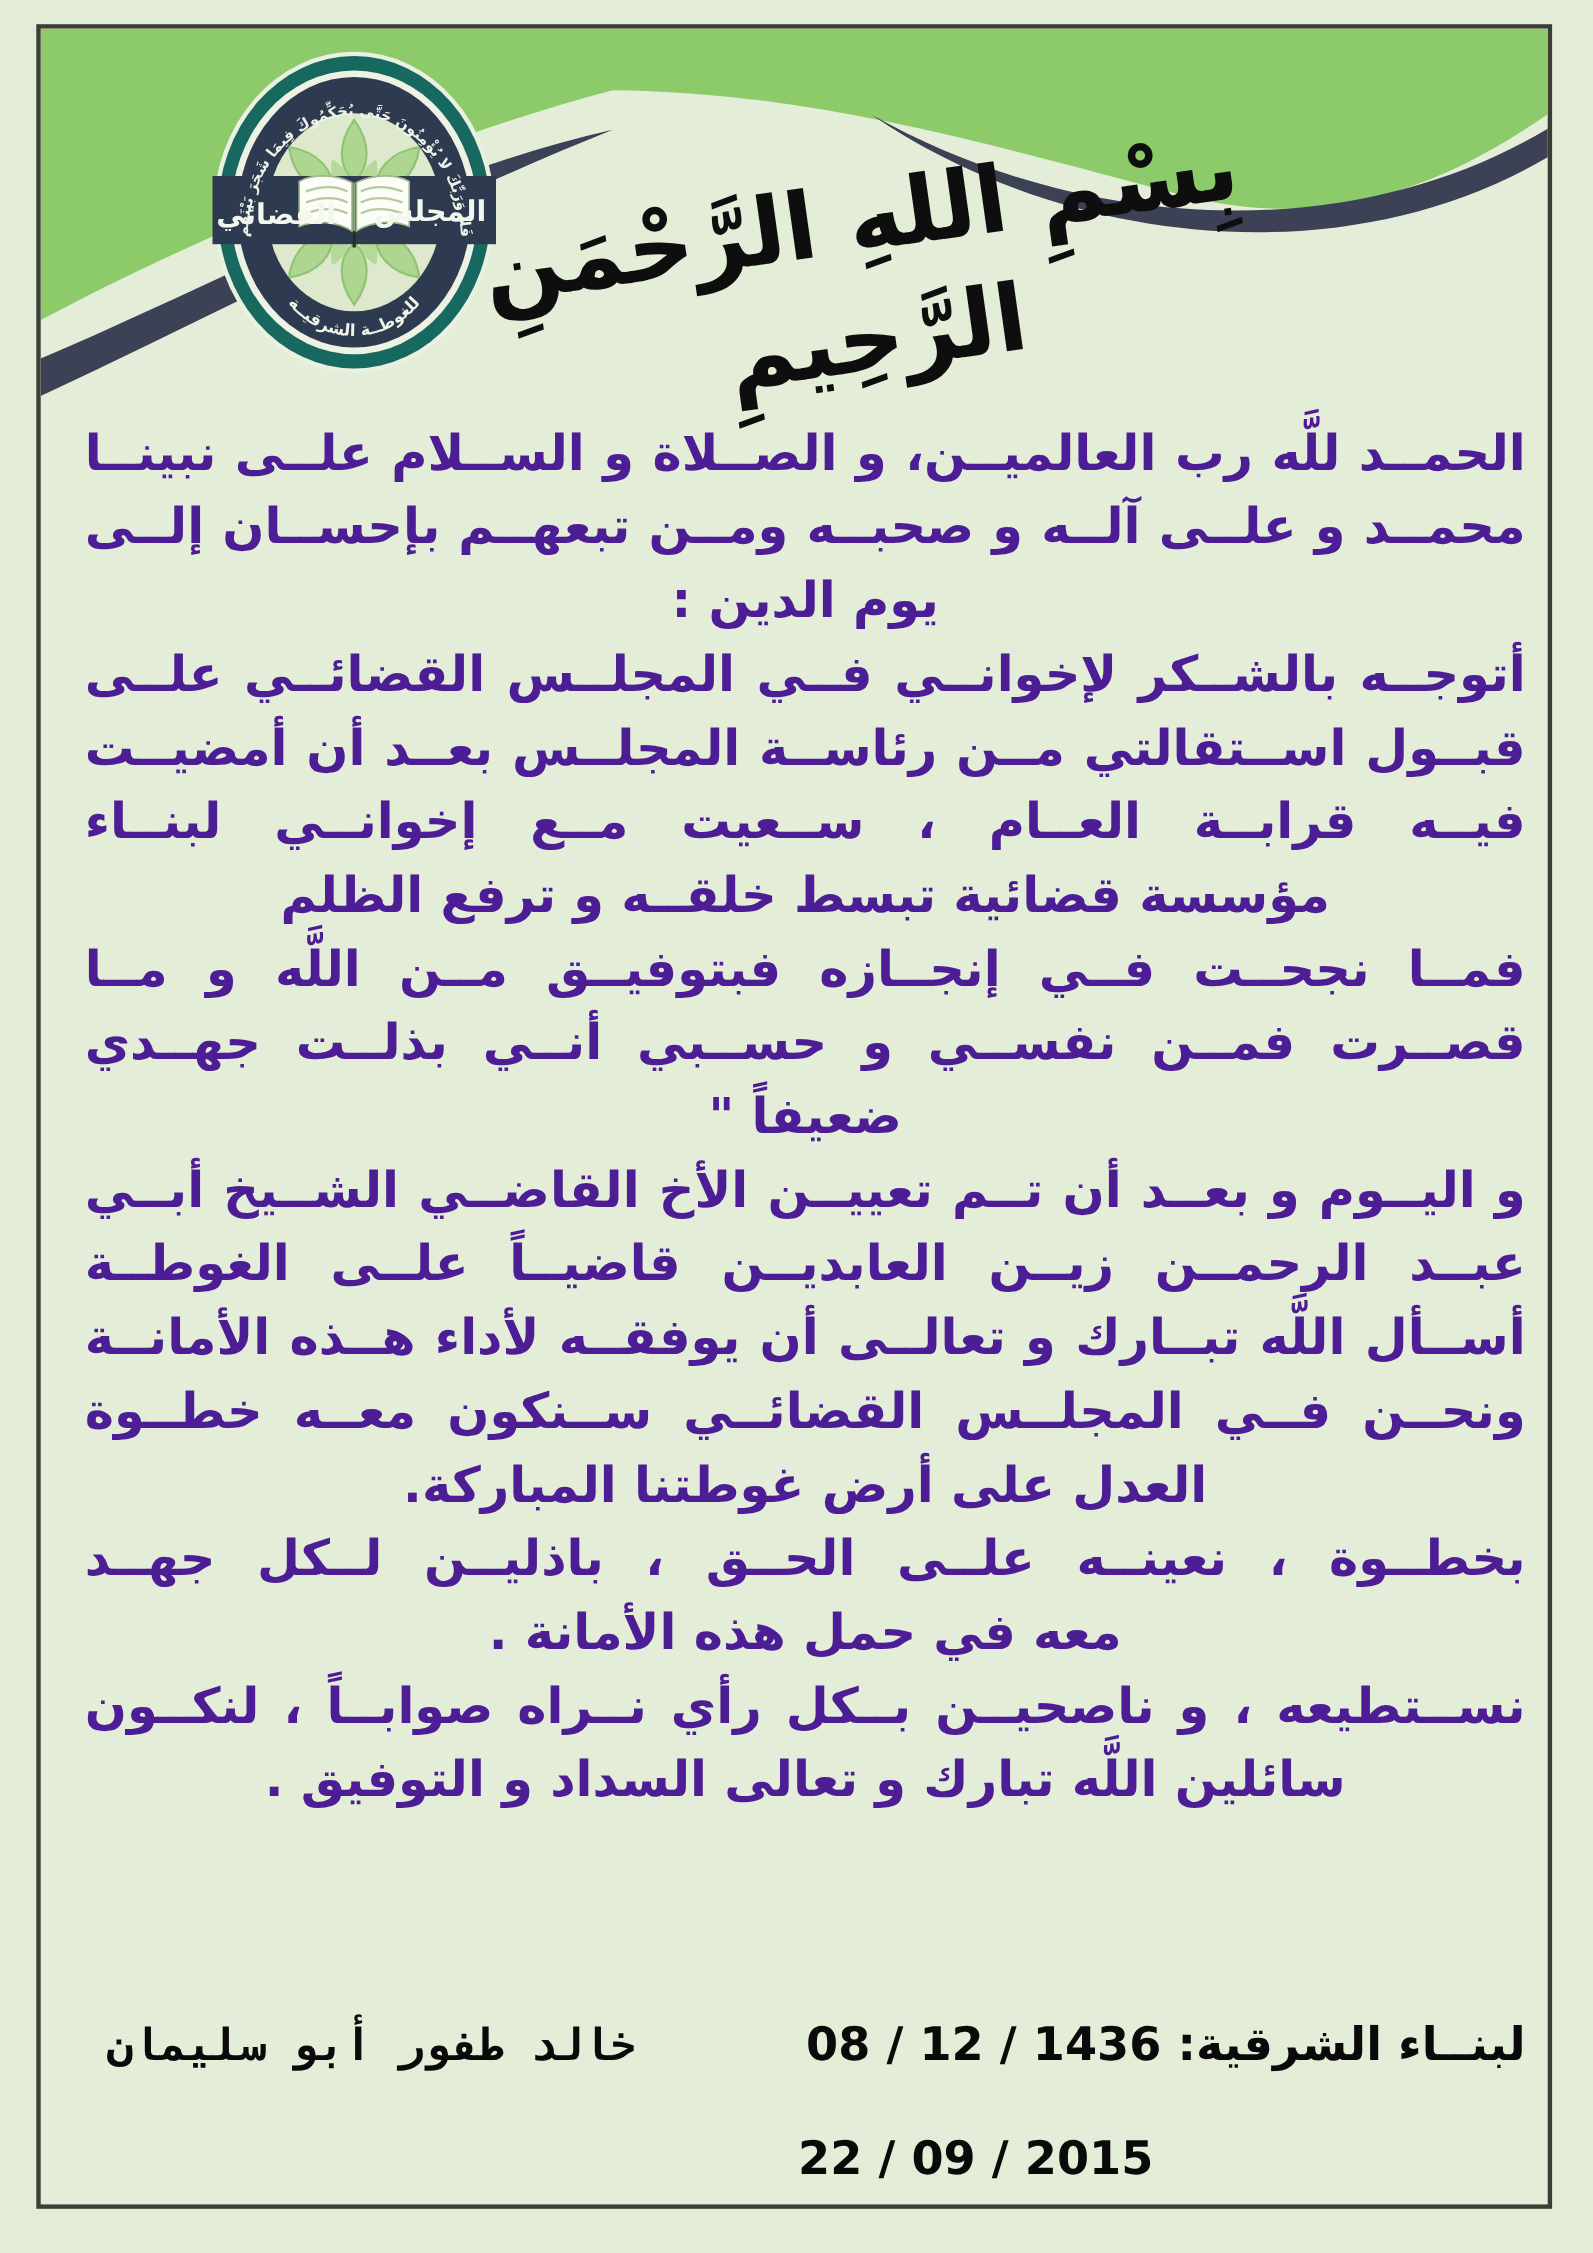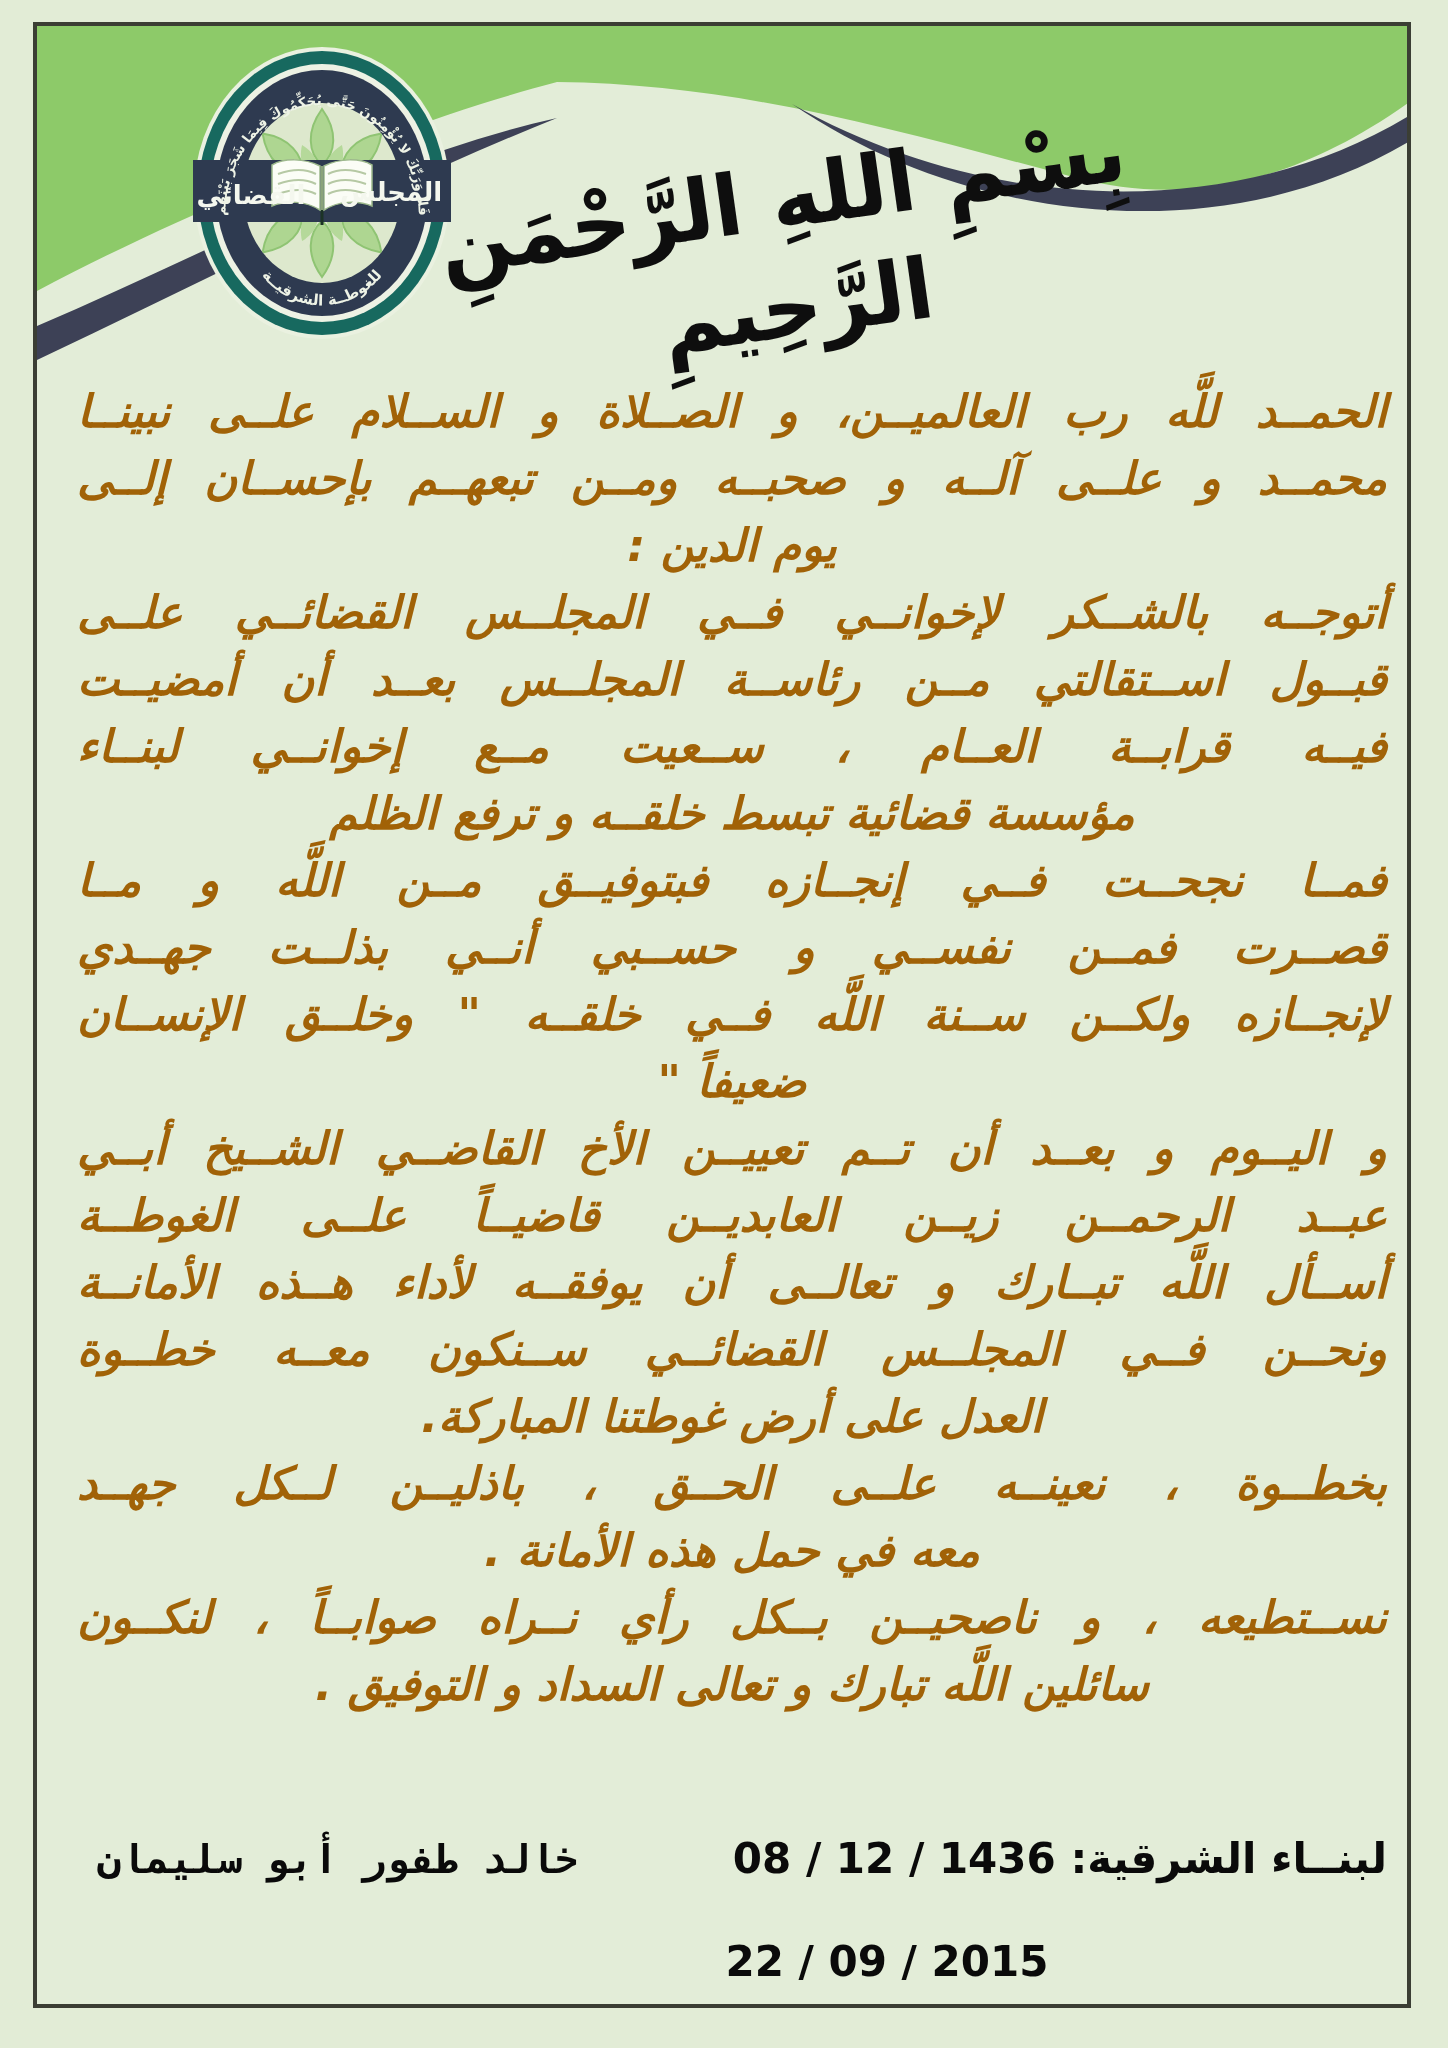--- a/index.html
+++ b/index.html
@@ -24,21 +24,21 @@
     transform:rotate(-8deg);
     line-height:1.3;
   }
   .logo{position:absolute;left:156px;top:20px;width:258px;height:294px;}
   .logo text{font-family:"DejaVu Sans",sans-serif;}
   .band-word{font-size:26px;font-weight:bold;fill:#f4f7ee;}
   .arc-text{font-size:13.5px;font-weight:bold;fill:#eef3e6;letter-spacing:1px;}
   .arc-text-bottom{font-size:15px;font-weight:bold;fill:#eef3e6;letter-spacing:1px;}
   .body-text{
     position:absolute;left:40px;right:20px;top:352px;
-    direction:rtl;color:#a16207;font-style:italic;
+    direction:rtl;color:#4c1d95;
   }
   .line{
     font-size:45px;font-weight:bold;line-height:67px;
     white-space:nowrap;
   }
   .align-justify{
     white-space:normal;
     text-align:justify;text-align-last:justify;
   }
   .align-right{text-align:center;}
@@ -139,21 +139,20 @@
   <div class="body-text">
       <div class="line align-justify">الحمــد للَّه رب العالميــن، و الصــلاة و الســلام علــى نبينــا</div>
       <div class="line align-justify">محمــد و علــى آلــه و صحبــه ومــن تبعهــم بإحســان إلــى</div>
       <div class="line align-right">يوم الدين :</div>
       <div class="line align-justify">أتوجــه بالشــكر لإخوانــي فــي المجلــس القضائــي علــى</div>
       <div class="line align-justify">قبــول اســتقالتي مــن رئاســة المجلــس بعــد أن أمضيــت</div>
       <div class="line align-justify">فيــه قرابــة العــام ، ســعيت مــع إخوانــي لبنــاء</div>
       <div class="line align-right">مؤسسة قضائية تبسط خلقــه و ترفع الظلم</div>
       <div class="line align-justify">فمــا نجحــت فــي إنجــازه فبتوفيــق مــن اللَّه و مــا</div>
       <div class="line align-justify">قصــرت فمــن نفســي و حســبي أنــي بذلــت جهــدي</div>
-      <div class="line align-justify">لإنجــازه ولكــن ســنة اللَّه فــي خلقــه " وخلــق الإنســان</div>
       <div class="line align-right">ضعيفاً "</div>
       <div class="line align-justify">و اليــوم و بعــد أن تــم تعييــن الأخ القاضــي الشــيخ أبــي</div>
       <div class="line align-justify">عبــد الرحمــن زيــن العابديــن قاضيــاً علــى الغوطــة</div>
       <div class="line align-justify">أســأل اللَّه تبــارك و تعالــى أن يوفقــه لأداء هــذه الأمانــة</div>
       <div class="line align-justify">ونحــن فــي المجلــس القضائــي ســنكون معــه خطــوة</div>
       <div class="line align-right">العدل على أرض غوطتنا المباركة.</div>
       <div class="line align-justify">بخطــوة ، نعينــه علــى الحــق ، باذليــن لــكل جهــد</div>
       <div class="line align-center">معه في حمل هذه الأمانة .</div>
       <div class="line align-justify">نســتطيعه ، و ناصحيــن بــكل رأي نــراه صوابــاً ، لنكــون</div>
       <div class="line align-center">سائلين اللَّه تبارك و تعالى السداد و التوفيق .</div>

